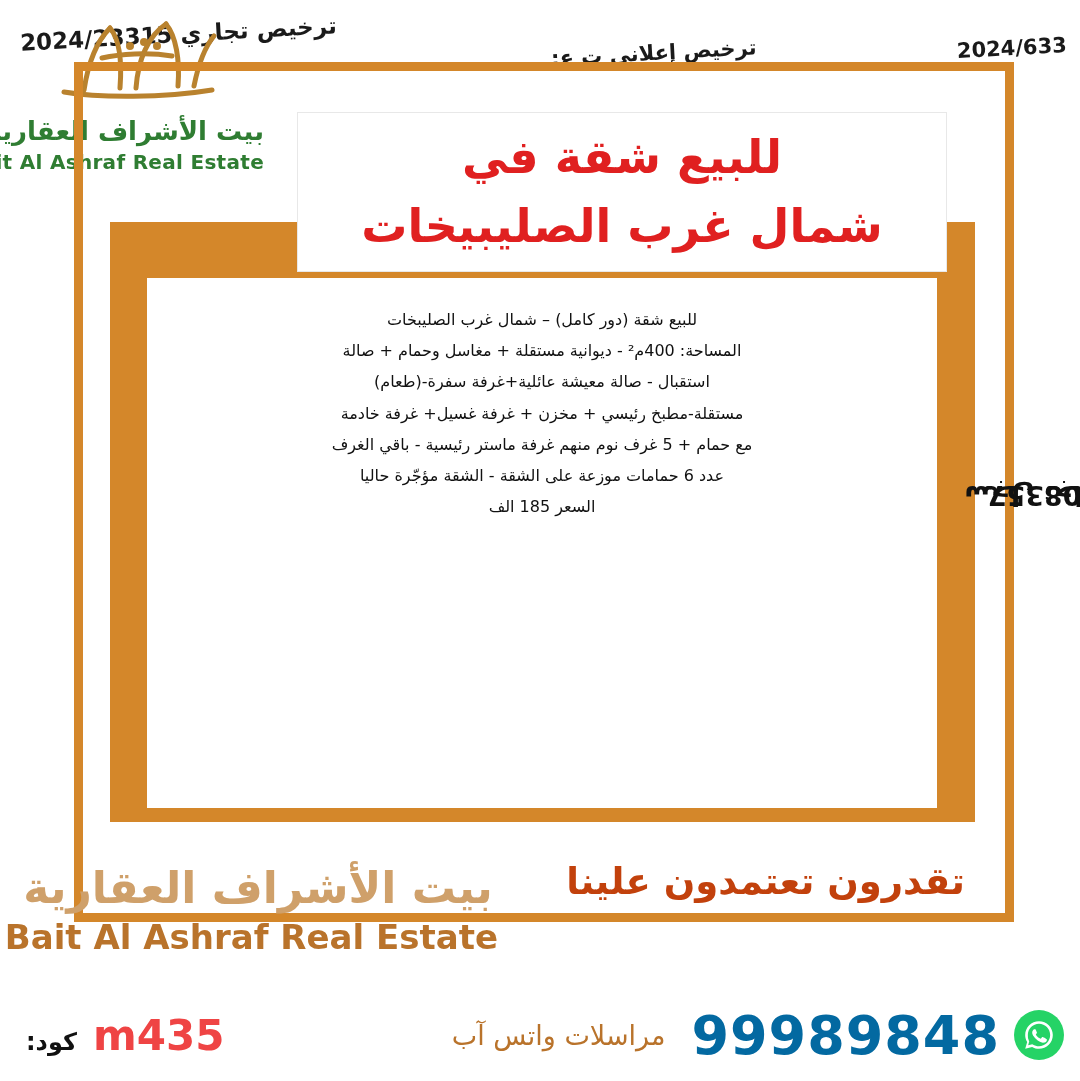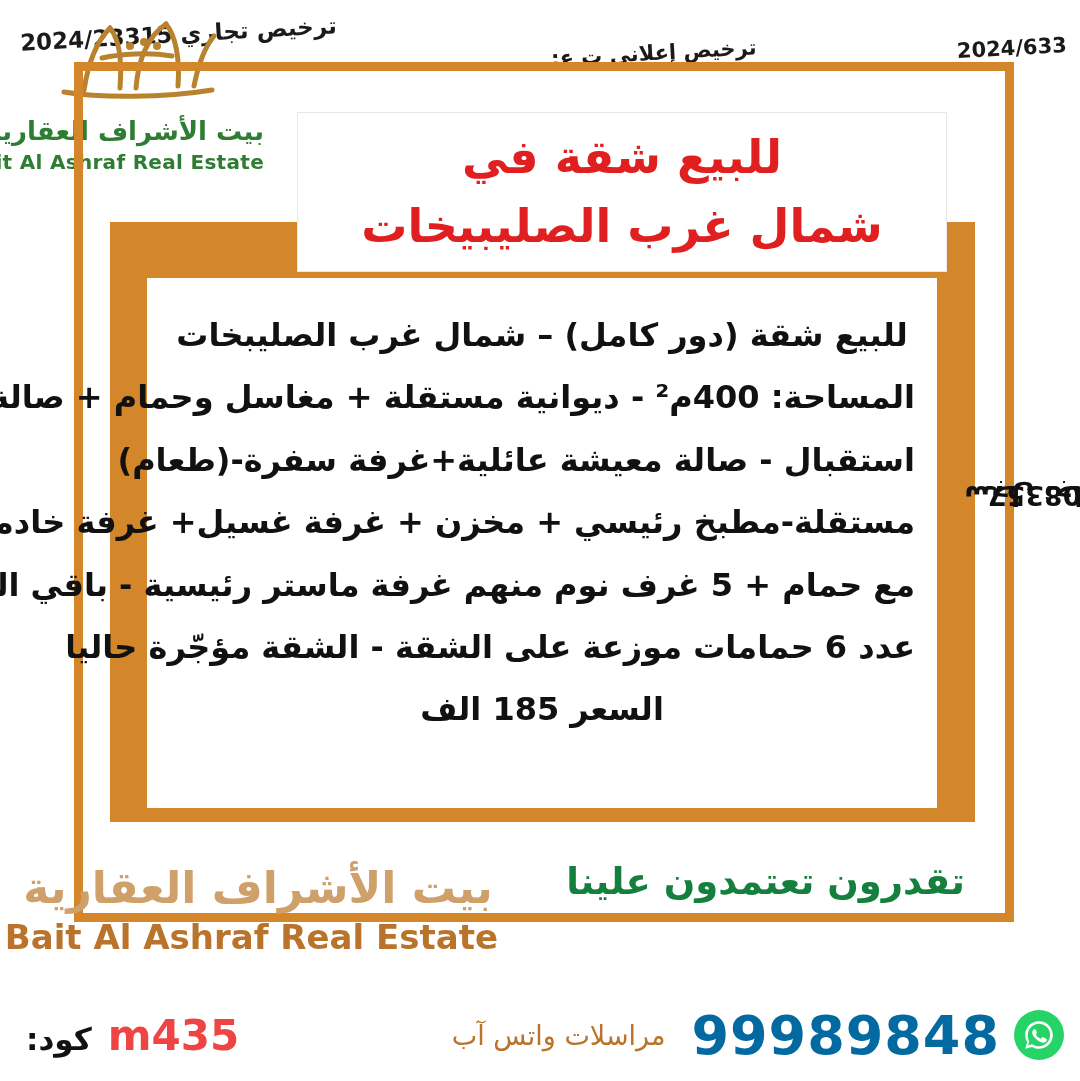--- a/index.html
+++ b/index.html
@@ -152,22 +152,22 @@
     height: 530px;
     background: #ffffff;
     direction: rtl;
     padding: 26px 22px 10px 22px;
     display: flex;
     flex-direction: column;
     justify-content: flex-start;
     gap: 0px;
   }
   .body-line {
-    font-size: 32px;
-    font-weight: bold;
+    font-size: 16px;
+    font-weight: normal;
     color: #111111;
     text-align: center;
     line-height: 1.95;
     white-space: nowrap;
   }
 
   
   .side-vert {
     position: absolute;
     right: 6px;
@@ -200,21 +200,21 @@
     background: #ffffff;
     display: flex;
     align-items: center;
     justify-content: flex-start;
     padding-right: 10px;
     direction: rtl;
   }
   .slogan-text {
     font-size: 37px;
     font-weight: bold;
-    color: #15803d;
+    color: #c2410c;
     white-space: nowrap;
   }
 
   
   .brand-bottom {
     position: absolute;
     top: 862px;
     left: 18px;
     width: 480px;
     text-align: left;
@@ -273,21 +273,21 @@
     margin-right: 26px;
   }
   .code-wrap {
     margin-right: auto;
     display: flex;
     align-items: baseline;
     gap: 16px;
     padding-left: 10px;
   }
   .code-label {
-    font-size: 31px;
+    font-size: 24px;
     font-weight: bold;
     color: #111;
     white-space: nowrap;
   }
   .code-value {
     font-size: 42px;
     font-weight: bold;
     color: #ef4444;
     white-space: nowrap;
     direction: ltr;

